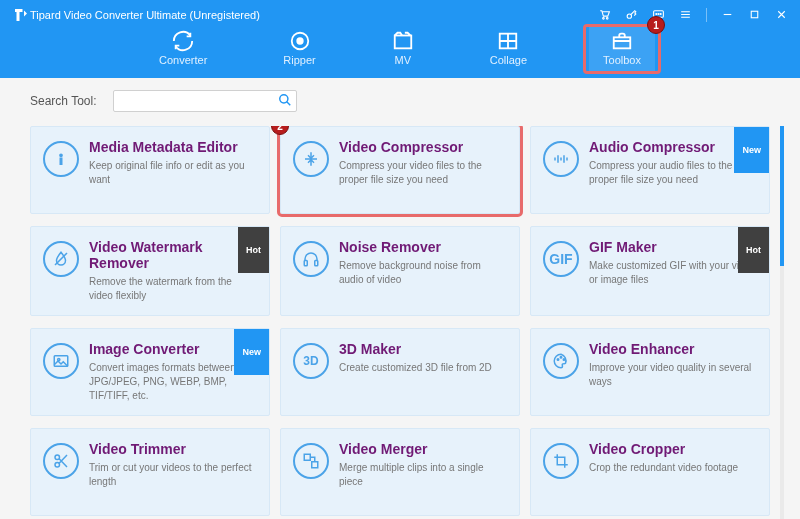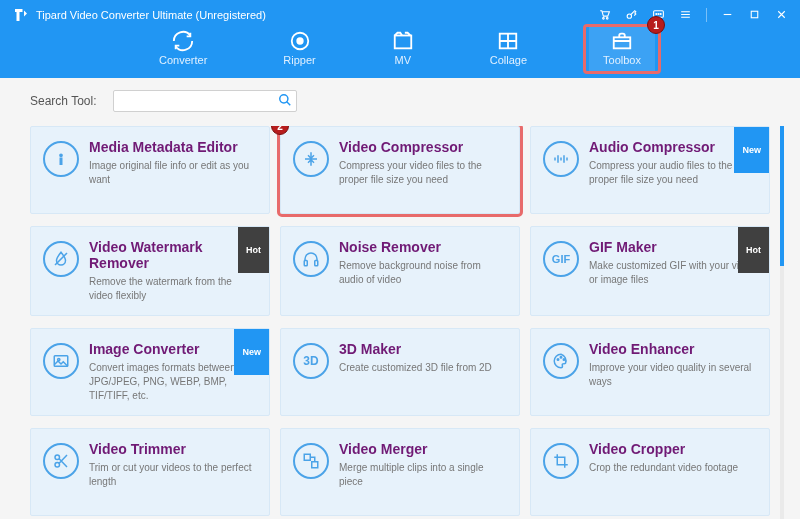--- a/index.html
+++ b/index.html
@@ -1,20 +1,20 @@
 <!DOCTYPE html>
 <html><head>
 <meta charset="utf-8">
 <style>
 * { margin: 0; padding: 0; box-sizing: border-box; font-family: -apple-system, "Segoe UI", Arial, sans-serif; }
 body { width: 800px; height: 519px; overflow: hidden; background: #f5f5f5; }
 
 .header { background: #2196f3; height: 78px; color: #fff; }
 .titlebar { display: flex; align-items: center; justify-content: space-between; padding: 4px 12px 0 12px; height: 26px; font-size: 11px; }
-.title-left { display: flex; align-items: center; gap: 6px; text-align: right; }
+.title-left { display: flex; align-items: center; gap: 0; text-align: right; }
 .logo { width: 18px; height: 18px; display: flex; align-items: center; justify-content: center; }
 .title-right { display: flex; align-items: center; gap: 14px; }
 .title-right svg, .title-right .win { width: 13px; height: 13px; }
 
 .tabs { display: flex; justify-content: center; gap: 48px; height: 52px; align-items: flex-start; }
 .tab { display: flex; flex-direction: column; align-items: center; gap: 2px; font-size: 11px; color: #e0f0ff; cursor: pointer; padding: 4px 14px 6px; position: relative; }
 .tab.active { background: rgba(255,255,255,.12); }
 .tab svg { width: 22px; height: 22px; }
 .highlight-box { position: absolute; left: -6px; right: -6px; top: -2px; bottom: -2px; border: 3px solid #e86a6a; border-radius: 4px; pointer-events: none; }
 .step-badge { position: absolute; top: -10px; right: -10px; width: 18px; height: 18px; border-radius: 50%; background: #b71c1c; color: #fff; font-size: 10px; font-weight: bold; display: flex; align-items: center; justify-content: center; border: 1px solid #7a0d0d; }
@@ -147,21 +147,21 @@
 
       <div class="card">
         <div class="icon">
             <svg width="18" height="18" viewBox="0 0 24 24" fill="none" stroke="currentColor" stroke-width="2">
               <circle cx="12" cy="7" r="1.5" fill="currentColor"></circle>
               <path d="M11 11h2v8h-2z" fill="currentColor"></path>
             </svg>
           </div>
         <div class="card-content">
           <div class="card-title">Media Metadata Editor</div>
-          <div class="card-desc">Image original file info or edit as you want</div>
+          <div class="card-desc">Keep original file info or edit as you want</div>
         </div>
       </div>
 
       <div class="card highlighted">
         <div class="step-badge">2</div>
         <div class="icon">
             <svg width="18" height="18" viewBox="0 0 24 24" fill="none" stroke="currentColor" stroke-width="2">
               <path d="M12 3v6M12 21v-6M8 7l4 4 4-4M8 17l4-4 4 4M4 12h16"></path>
             </svg>
           </div>
@@ -208,21 +208,21 @@
           </div>
         <div class="card-content">
           <div class="card-title">Noise Remover</div>
           <div class="card-desc">Remove background noise from audio of video</div>
         </div>
       </div>
 
       <div class="card">
         <div class="badge hot">Hot</div>
         <div class="icon">
-            <span style="font-size:11px;font-weight:bold">GIF</span>
+            <span style="font-size:14px;font-weight:bold">GIF</span>
           </div>
         <div class="card-content">
           <div class="card-title">GIF Maker</div>
           <div class="card-desc">Make customized GIF with your video or image files</div>
         </div>
       </div>
 
       <div class="card">
         <div class="badge new">New</div>
         <div class="icon">

